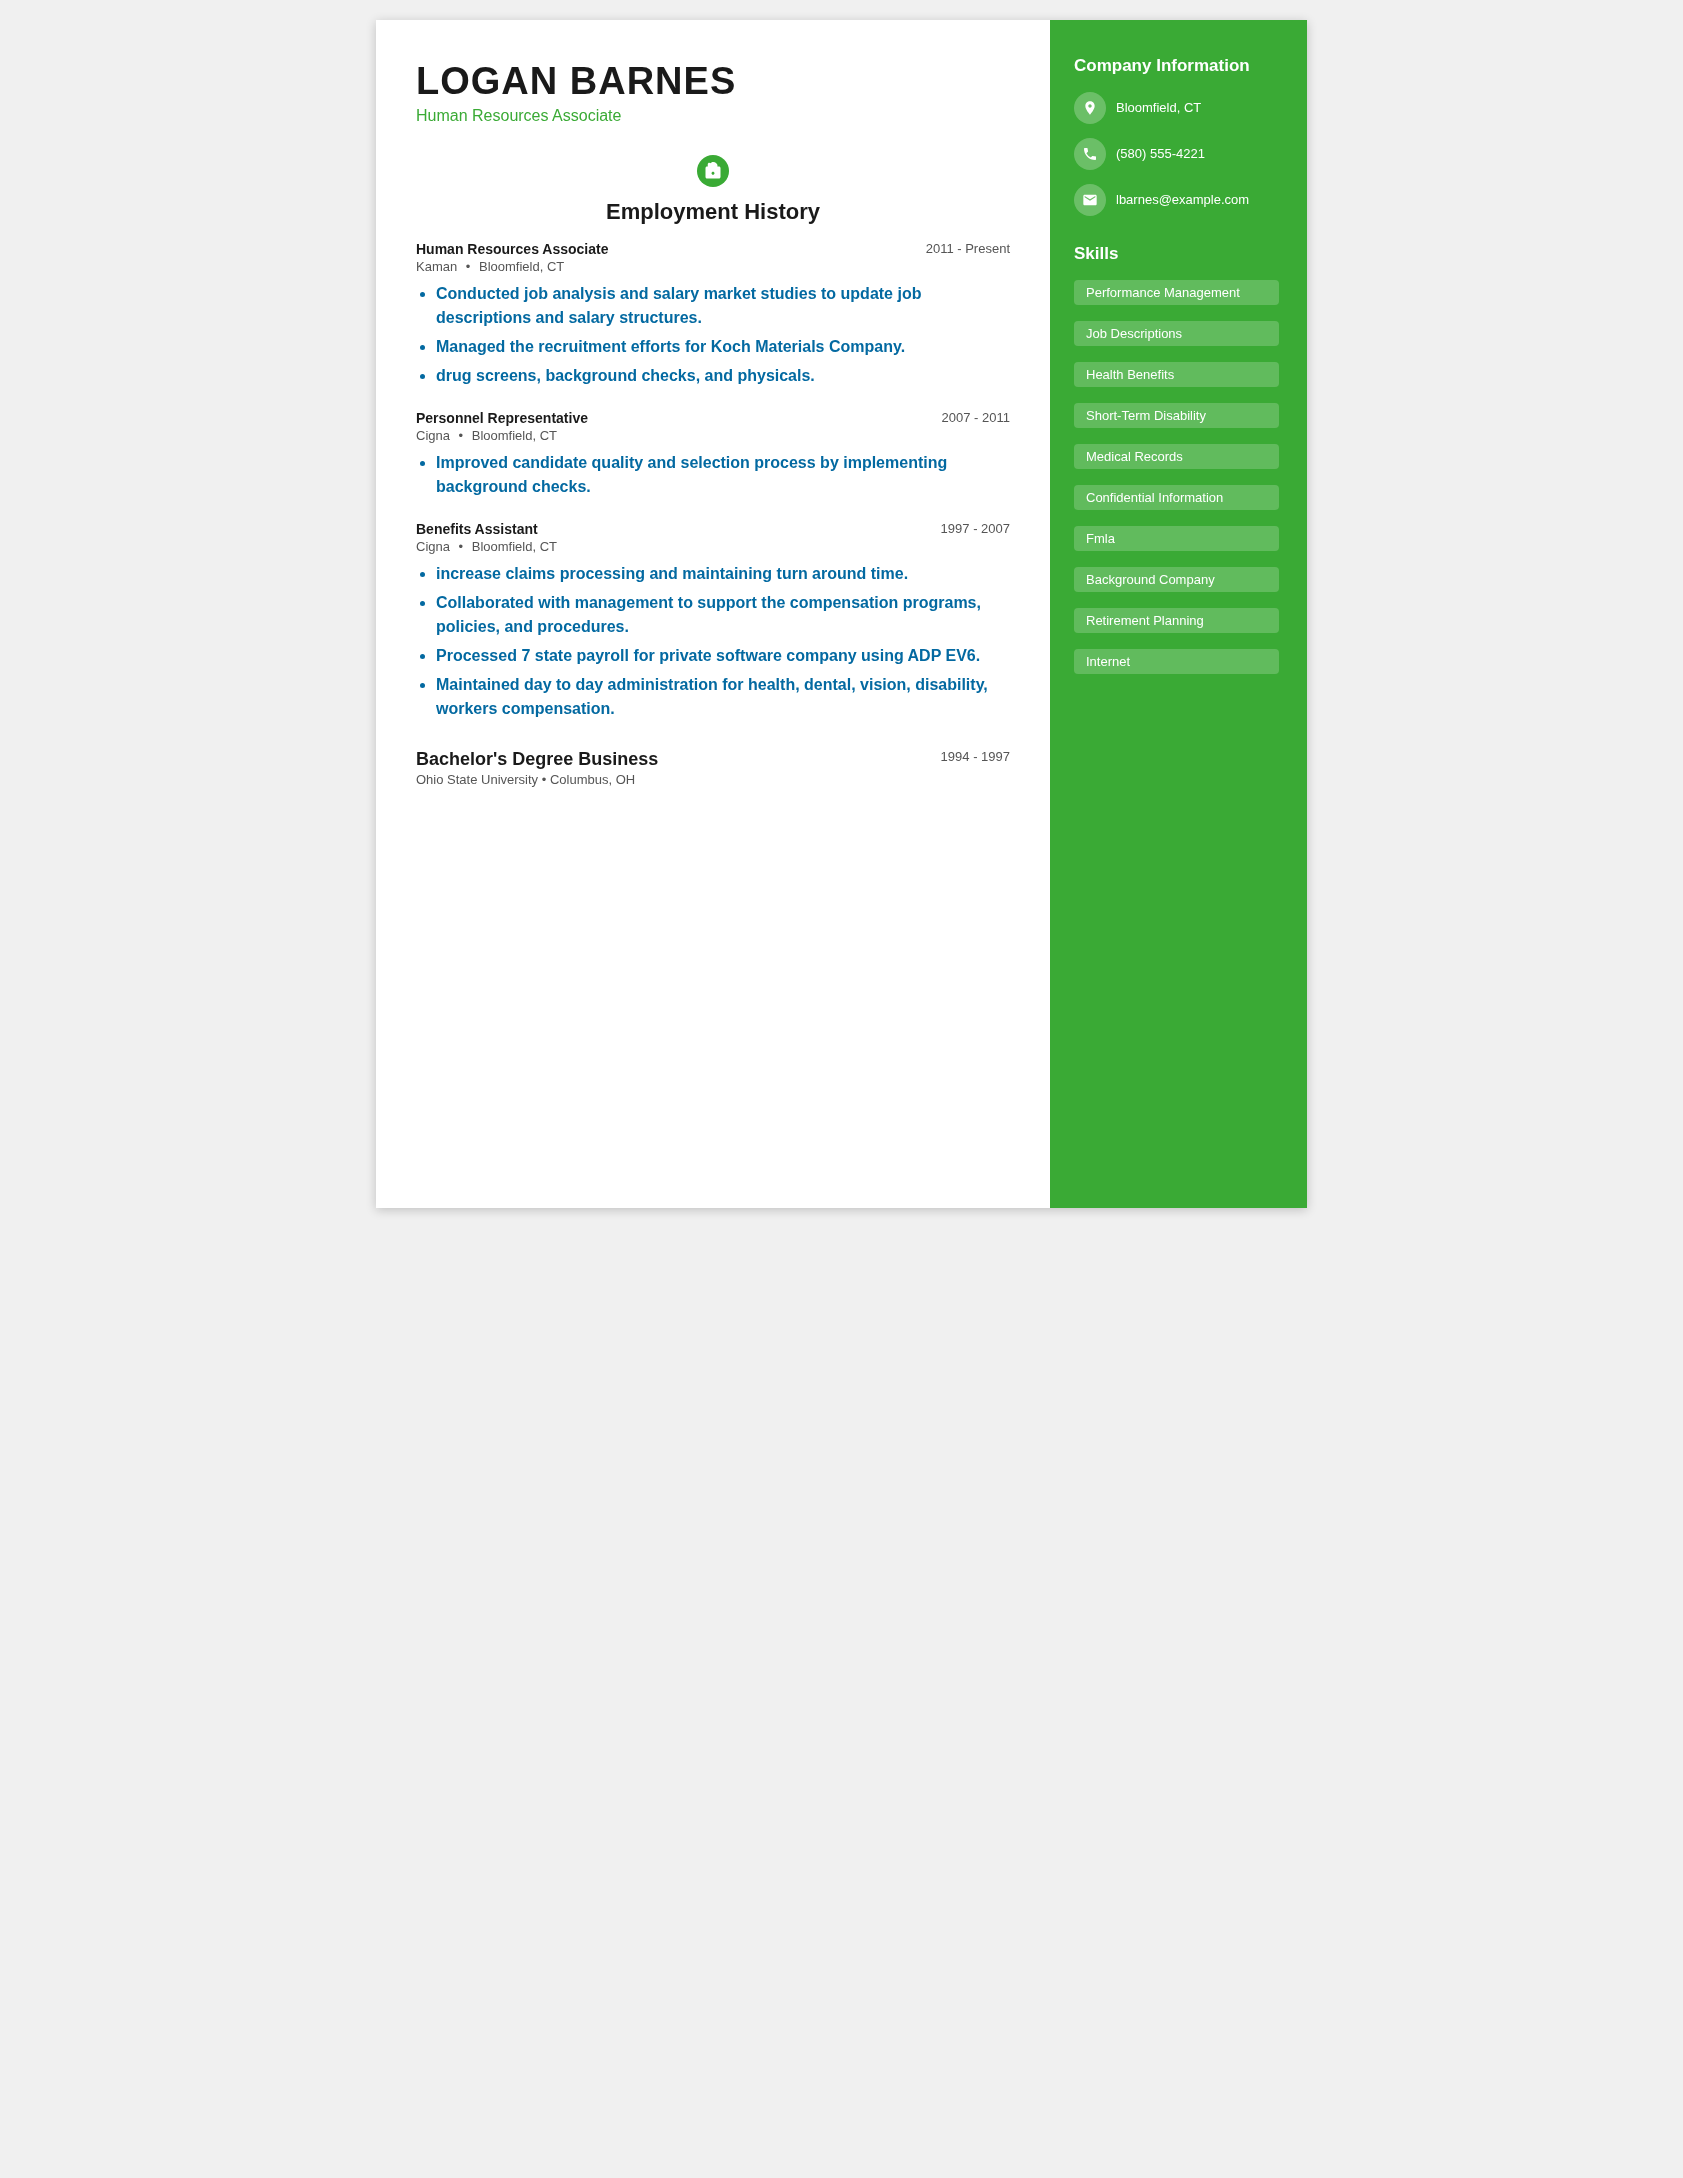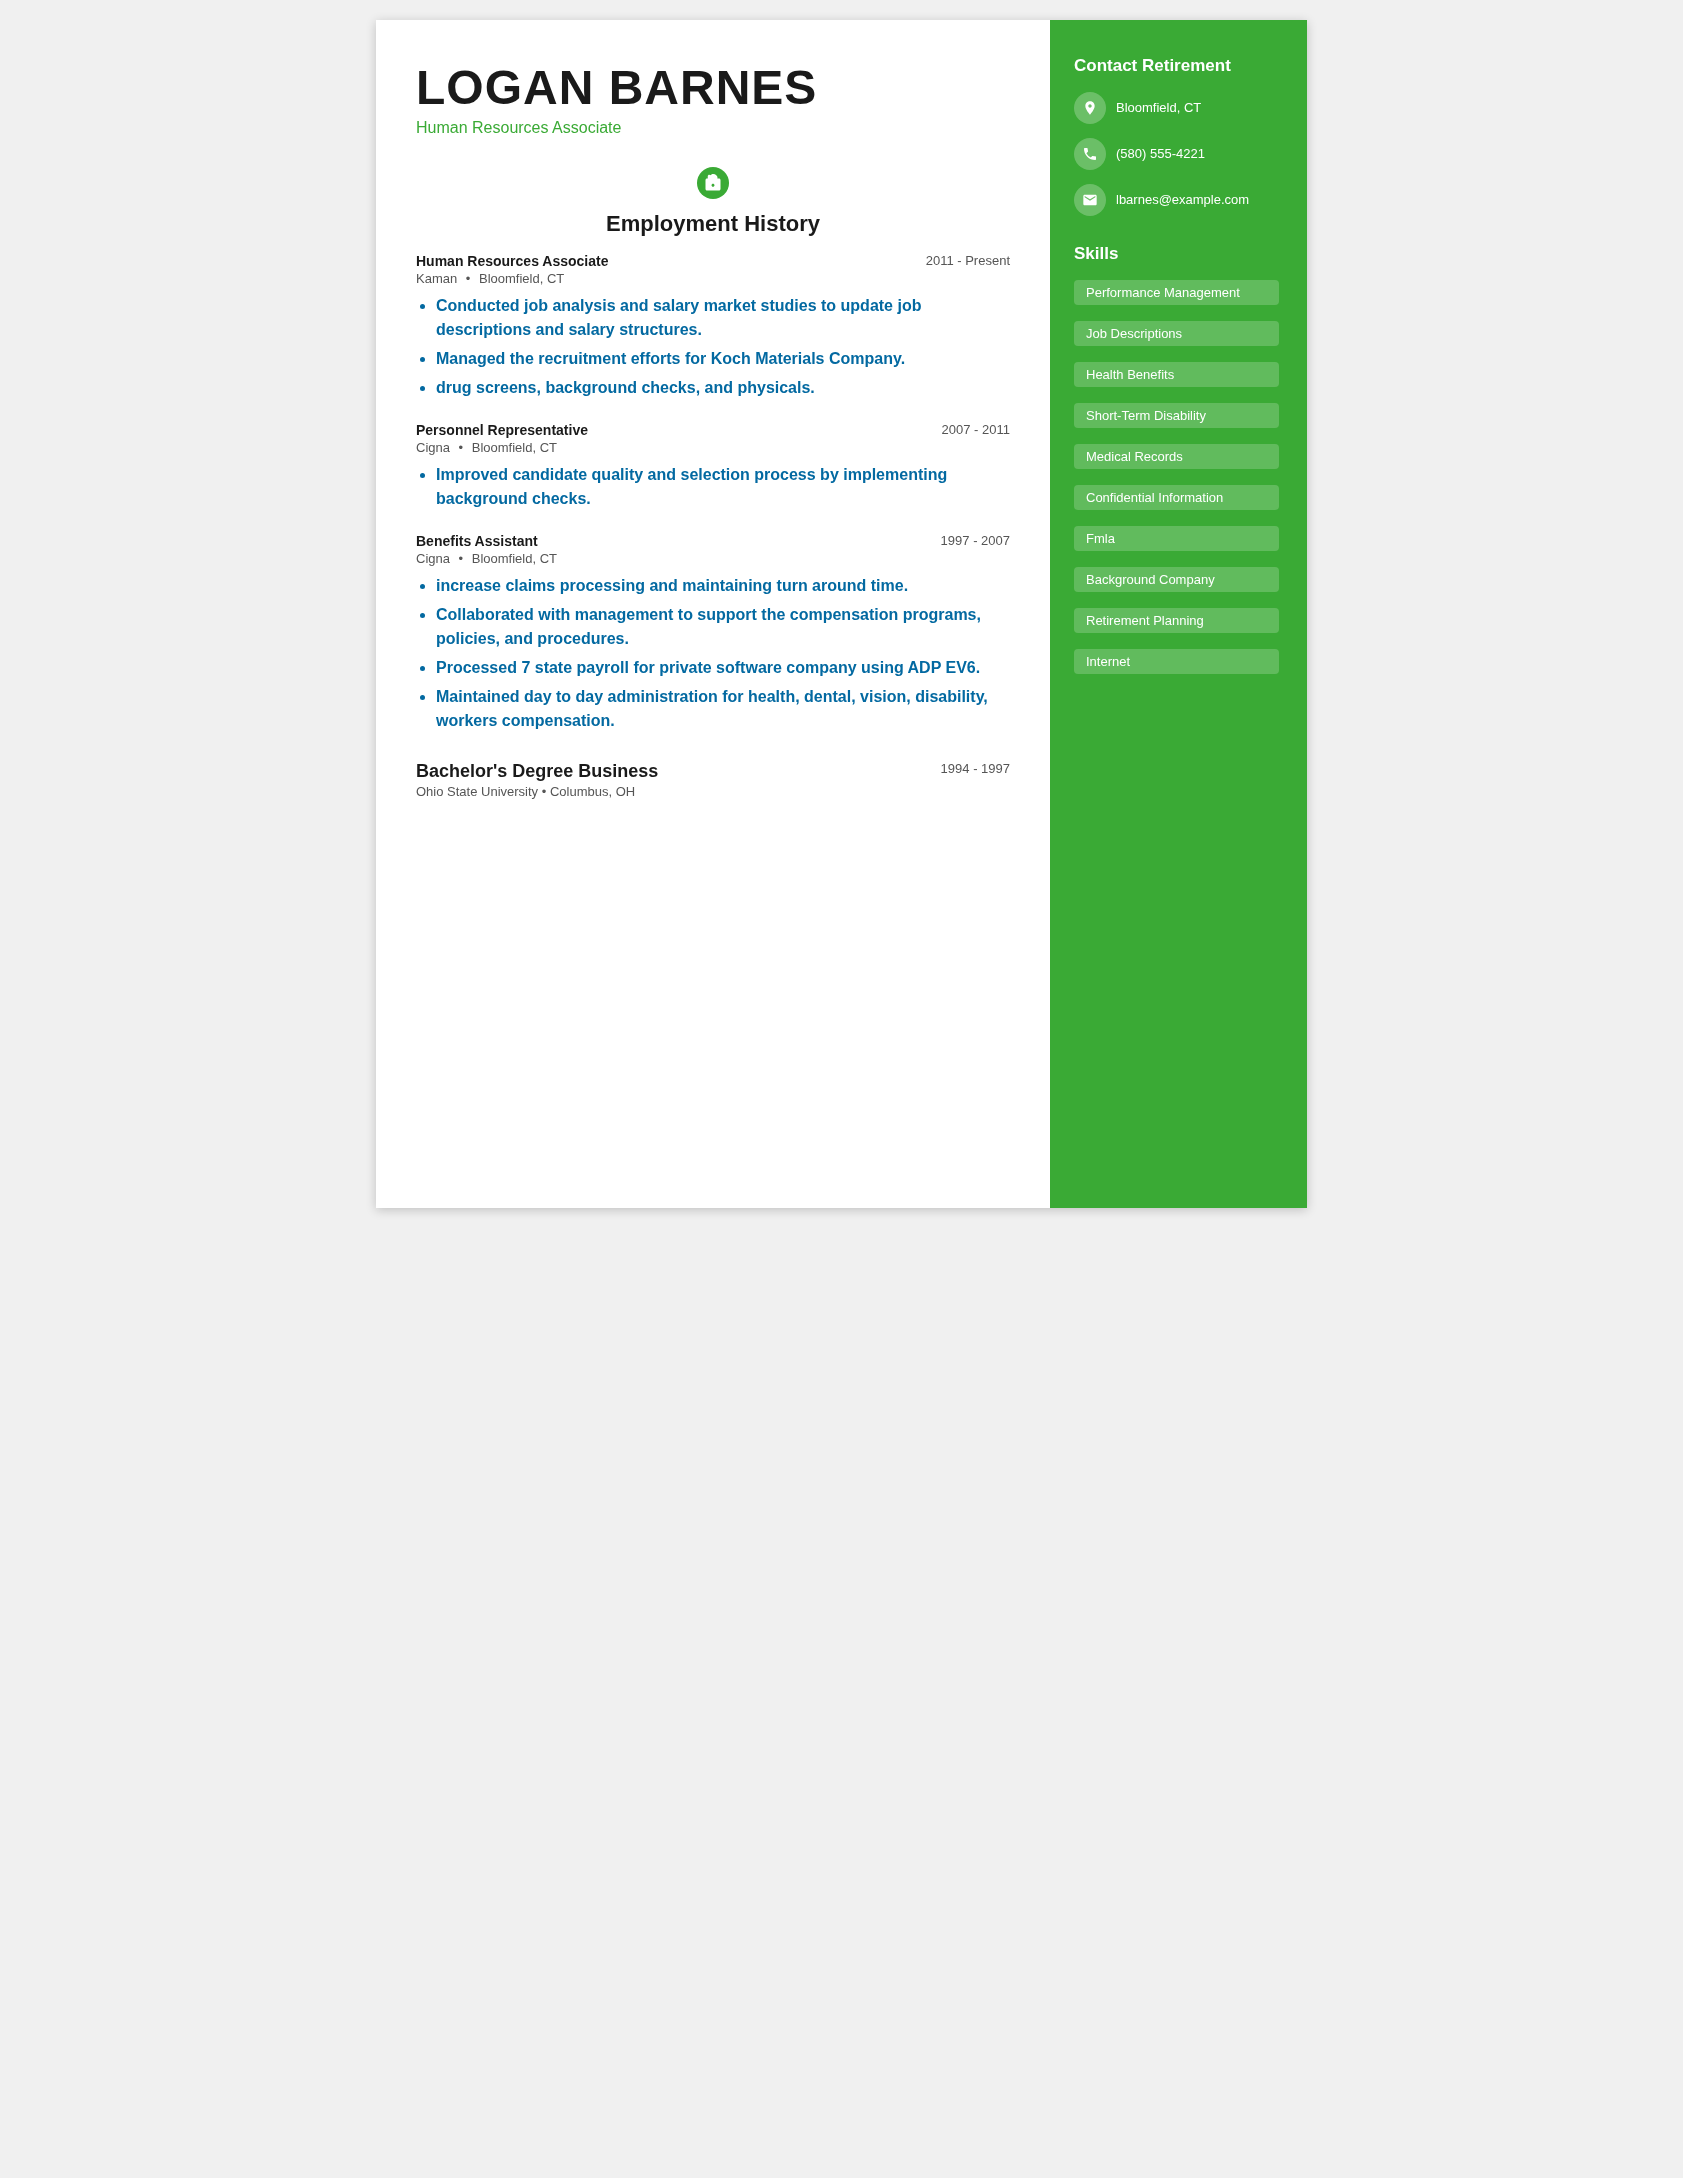--- a/index.html
+++ b/index.html
@@ -22,21 +22,21 @@
     
     .left-panel {
       flex: 1;
       padding: 40px 40px 40px 40px;
       background: #fff;
     }
     .name-section {
       margin-bottom: 30px;
     }
     .candidate-name {
-      font-size: 48px;
+      font-size: 38px;
       font-weight: 900;
       color: #1a1a1a;
       letter-spacing: 1px;
       text-transform: uppercase;
     }
     .candidate-title {
       font-size: 16px;
       color: #3aaa35;
       font-weight: normal;
       margin-top: 4px;
@@ -264,21 +264,21 @@
             </div>
             <p class="edu-school">Ohio State University <span class="separator">•</span> Columbus, OH</p>
           </div>
         </div>
     </div>
   </div>
 
   <div class="right-panel">
 
     <div class="contact-section">
-      <h3 class="sidebar-section-title">Contact Retirement</h3>
+      <h3 class="sidebar-section-title">Company Information</h3>
       <div id="contact-container">
           <div class="contact-item">
             <div class="contact-icon-circle">
               <svg viewBox="0 0 24 24" xmlns="http://www.w3.org/2000/svg">
                 <path d="M12 2C8.13 2 5 5.13 5 9c0 5.25 7 13 7 13s7-7.75 7-13c0-3.87-3.13-7-7-7zm0 9.5c-1.38 0-2.5-1.12-2.5-2.5s1.12-2.5 2.5-2.5 2.5 1.12 2.5 2.5-1.12 2.5-2.5 2.5z"></path>
               </svg>
             </div>
             <span class="contact-text">Bloomfield, CT</span>
           </div>
           <div class="contact-item">

